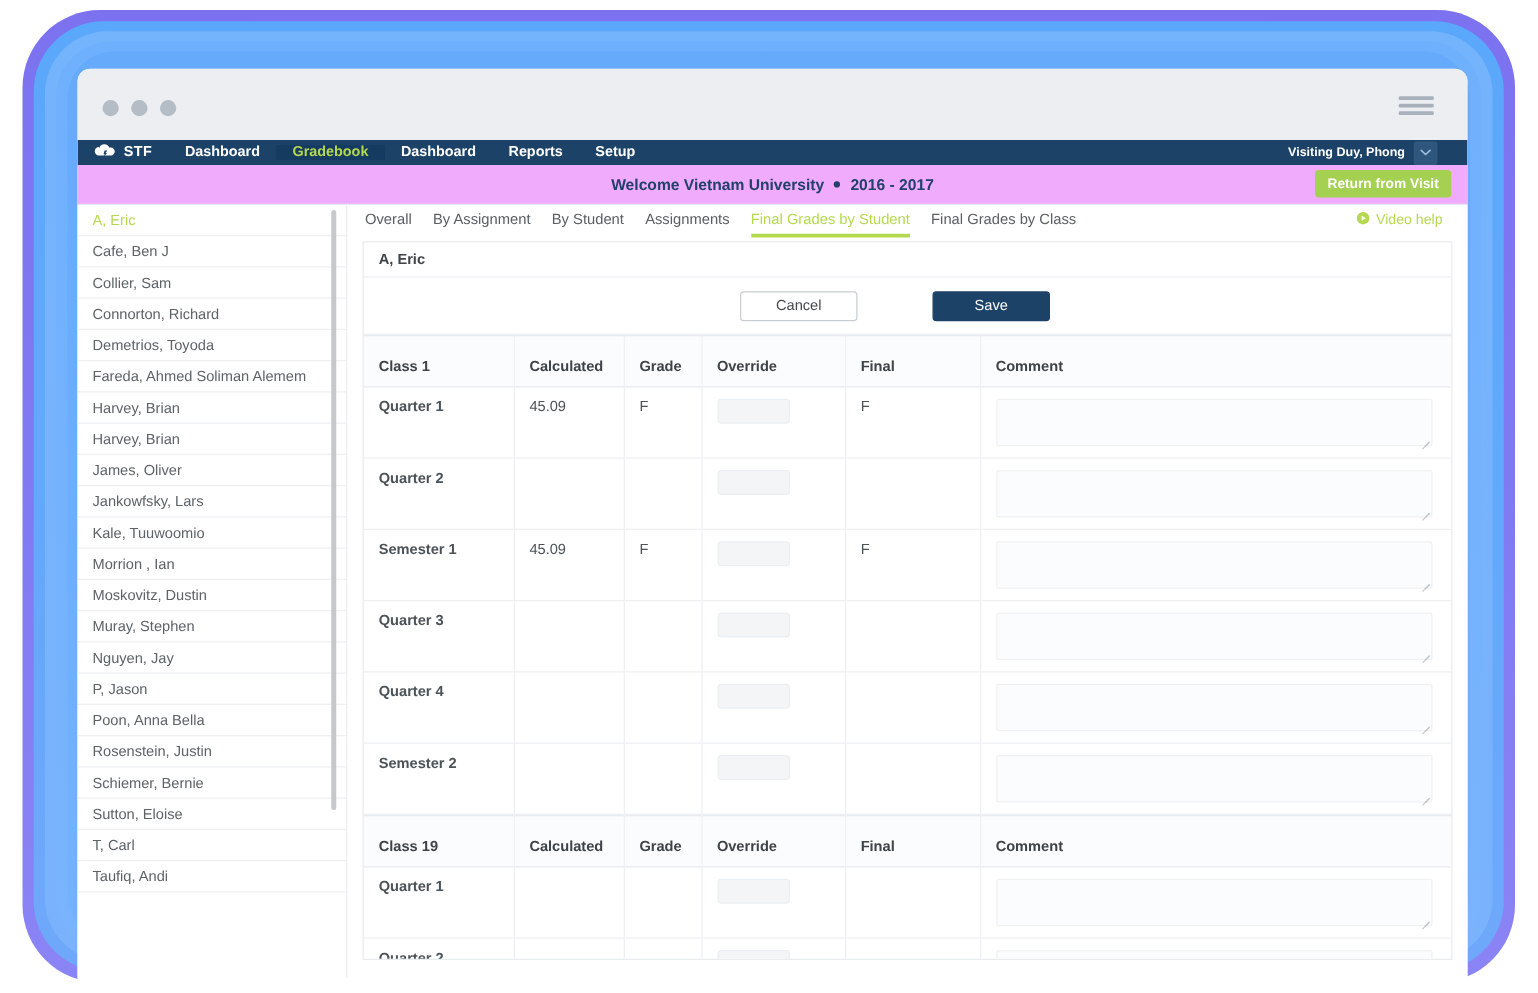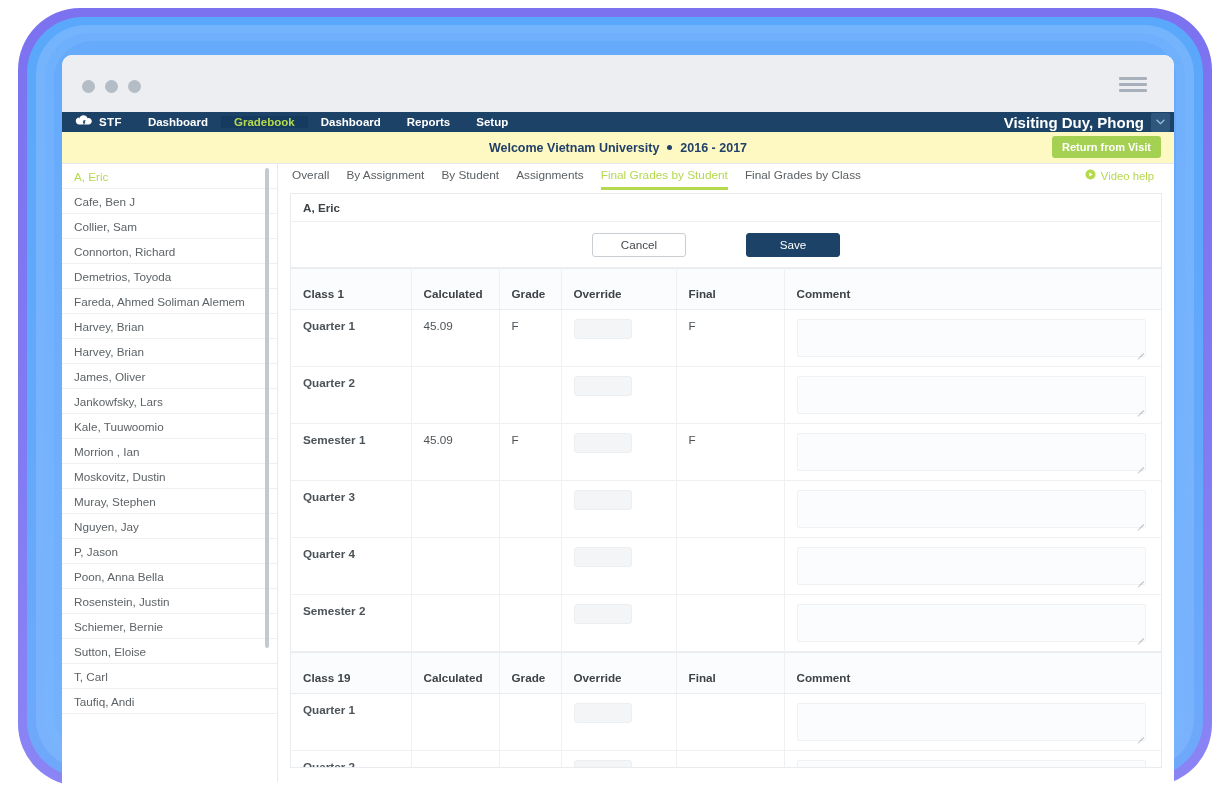--- a/index.html
+++ b/index.html
@@ -97,35 +97,35 @@
     white-space: nowrap;
     cursor: pointer;
   }
   .navlink.active {
     color: #b5d94e;
     background: #163b60;
   }
   .navspacer { flex: 1; }
   .userbox {
     display: flex; align-items: center; gap: 7px;
-    padding-right: 4px;
-    color: #ffffff; font-size: 15px; font-weight: 600;
+    padding-right: 24px;
+    color: #ffffff; font-size: 10px; font-weight: 600;
   }
   .caret-box {
     width: 19px; height: 19px;
     background: #2f567d;
     border-radius: 2px;
     display: flex; align-items: center; justify-content: center;
   }
   .caret-box svg { display:block; }
 
   
   #welcome {
     height: 32px;
-    background: #fef9c3;
+    background: #f0abfc;
     position: relative;
     display: flex; align-items: center; justify-content: center;
     border-bottom: 1px solid #e3e9ef;
   }
   #welcome .wtext {
     color: #22406a;
     font-size: 12.5px;
     font-weight: bold;
   }
   #welcome .wdot {

